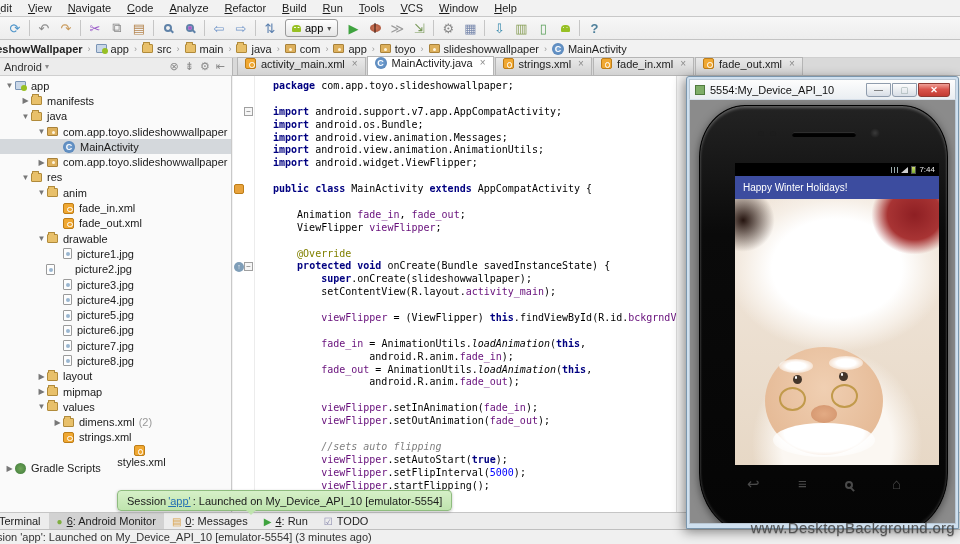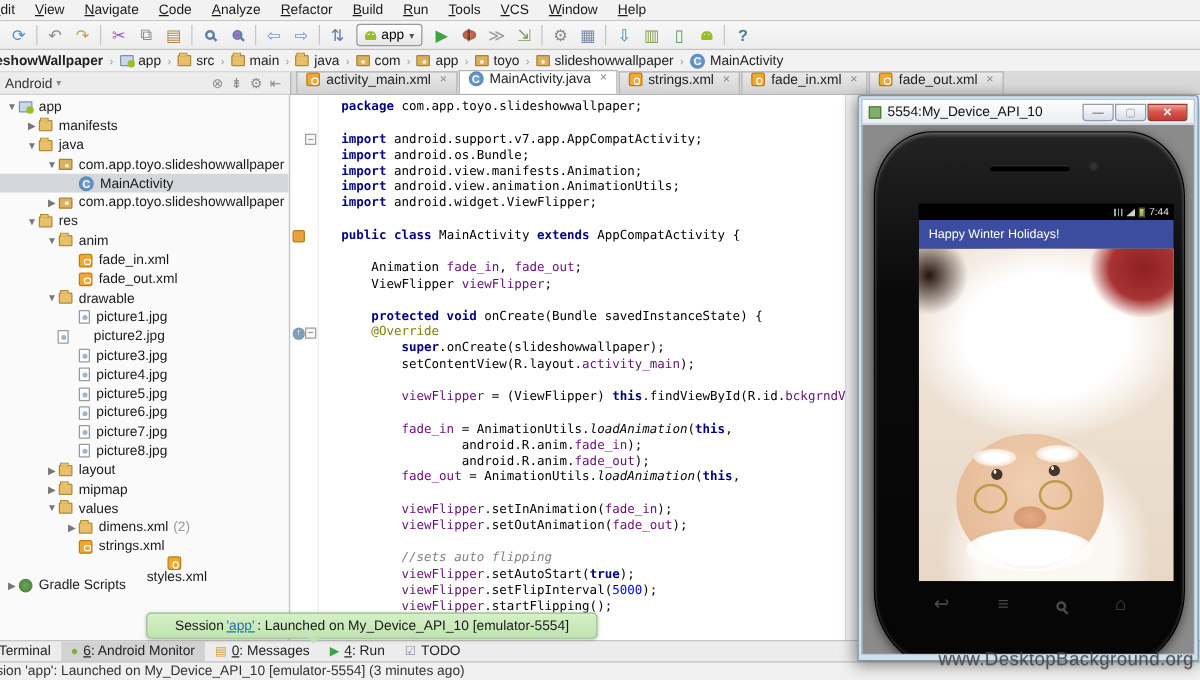--- a/index.html
+++ b/index.html
@@ -71,21 +71,21 @@
   .tk-a { color:#808000; }
   .tk-c { color:#808080; font-style:italic; }
   .tk-n { color:#0000ff; }
   .gmark { position:absolute; }
   .g-fold { width:9px; height:9px; border:1px solid #a0a0a0; background:#f6f6f6; color:#666; font-size:8px; line-height:7px; text-align:center; }
   .g-override { width:10px; height:10px; border-radius:50%; background:#7f9eb8; color:#fff; font-size:7px; line-height:10px; text-align:center; }
   .g-related { width:10px; height:10px; border-radius:2px; background:#e8a33d; border:1px solid #bd7d18; }
   .editor-scroll { position:absolute; left:676px; top:76px; width:11px; height:436px; background:#f4f4f4; border-left:1px solid #dcdcdc; }
 
   
-  .balloon { position:absolute; left:117px; top:490px; height:21px; background:linear-gradient(#d6f0c8,#bfe4ae); border:1px solid #8fbc7f; border-radius:4px; display:flex; align-items:center; padding:0 22px; font-size:11px; color:#1a1a1a; z-index:4; box-shadow:0 1px 3px rgba(0,0,0,.25); }
+  .balloon { position:absolute; left:117px; top:490px; height:21px; background:linear-gradient(#d6f0c8,#bfe4ae); border:1px solid #8fbc7f; border-radius:4px; display:flex; align-items:center; padding:0 9px; font-size:11px; color:#1a1a1a; z-index:4; box-shadow:0 1px 3px rgba(0,0,0,.25); }
   .balloon a { color:#2470b3; text-decoration:underline; margin:0 2px; }
   .balloon::after { content:""; position:absolute; left:128px; bottom:-5px; border-left:5px solid transparent; border-right:5px solid transparent; border-top:5px solid #bfe4ae; }
 
   
   .twbar { position:absolute; left:0; top:512px; width:960px; height:17px; background:#ececec; border-top:1px solid #c5c5c5; display:flex; align-items:center; font-size:11px; color:#222; overflow:hidden; }
   .tw-item { display:flex; align-items:center; gap:4px; padding:0 8px; height:17px; line-height:17px; cursor:default; }
   .tw-item.active { background:#d2d2d2; }
   .tw-glyph { font-size:10px; }
   .statusbar { position:absolute; left:0; top:529px; width:960px; height:15px; background:#f0f0f0; border-top:1px solid #bfbfbf; font-size:11px; color:#333; line-height:14px; overflow:hidden; }
 
@@ -424,40 +424,40 @@
         <span class="gmark g-fold" style="top: 30.8px; left: 11px;">−</span>
         <span class="gmark g-related" style="top: 108.2px; left: 1px;"></span>
         <span class="gmark g-override" style="top: 185.6px; left: 1px;">↑</span>
         <span class="gmark g-fold" style="top: 185.6px; left: 11px;">−</span>
       </div>
     <div class="code">
         <div class="cl"><span class="tk-k">package </span><span class="tk-p">com.app.toyo.slideshowwallpaper;</span></div>
         <div class="cl"> </div>
         <div class="cl"><span class="tk-k">import </span><span class="tk-p">android.support.v7.app.AppCompatActivity;</span></div>
         <div class="cl"><span class="tk-k">import </span><span class="tk-p">android.os.Bundle;</span></div>
-        <div class="cl"><span class="tk-k">import </span><span class="tk-p">android.view.manifests.Animation;</span></div>
+        <div class="cl"><span class="tk-k">import </span><span class="tk-p">android.view.animation.Messages;</span></div>
         <div class="cl"><span class="tk-k">import </span><span class="tk-p">android.view.animation.AnimationUtils;</span></div>
         <div class="cl"><span class="tk-k">import </span><span class="tk-p">android.widget.ViewFlipper;</span></div>
         <div class="cl"> </div>
         <div class="cl"><span class="tk-k">public class </span><span class="tk-p">MainActivity </span><span class="tk-k">extends </span><span class="tk-p">AppCompatActivity {</span></div>
         <div class="cl"> </div>
         <div class="cl"><span class="tk-p">    Animation </span><span class="tk-f">fade_in</span><span class="tk-p">, </span><span class="tk-f">fade_out</span><span class="tk-p">;</span></div>
         <div class="cl"><span class="tk-p">    ViewFlipper </span><span class="tk-f">viewFlipper</span><span class="tk-p">;</span></div>
         <div class="cl"> </div>
+        <div class="cl"><span class="tk-a">    @Override</span></div>
         <div class="cl"><span class="tk-p">    </span><span class="tk-k">protected void </span><span class="tk-p">onCreate(Bundle savedInstanceState) {</span></div>
-        <div class="cl"><span class="tk-a">    @Override</span></div>
         <div class="cl"><span class="tk-p">        </span><span class="tk-k">super</span><span class="tk-p">.onCreate(slideshowwallpaper);</span></div>
         <div class="cl"><span class="tk-p">        setContentView(R.layout.</span><span class="tk-f">activity_main</span><span class="tk-p">);</span></div>
         <div class="cl"> </div>
         <div class="cl"><span class="tk-p">        </span><span class="tk-f">viewFlipper</span><span class="tk-p"> = (ViewFlipper) </span><span class="tk-k">this</span><span class="tk-p">.findViewById(R.id.</span><span class="tk-f">bckgrndViewFlipper1</span><span class="tk-p">);</span></div>
         <div class="cl"> </div>
         <div class="cl"><span class="tk-p">        </span><span class="tk-f">fade_in</span><span class="tk-p"> = AnimationUtils.</span><span class="tk-i">loadAnimation</span><span class="tk-p">(</span><span class="tk-k">this</span><span class="tk-p">,</span></div>
         <div class="cl"><span class="tk-p">                android.R.anim.</span><span class="tk-f">fade_in</span><span class="tk-p">);</span></div>
+        <div class="cl"><span class="tk-p">        </span><span class="tk-f">fade_out</span><span class="tk-p"> = AnimationUtils.</span><span class="tk-i">loadAnimation</span><span class="tk-p">(</span><span class="tk-k">this</span><span class="tk-p">,</span></div>
         <div class="cl"><span class="tk-p">                android.R.anim.</span><span class="tk-f">fade_out</span><span class="tk-p">);</span></div>
-        <div class="cl"><span class="tk-p">        </span><span class="tk-f">fade_out</span><span class="tk-p"> = AnimationUtils.</span><span class="tk-i">loadAnimation</span><span class="tk-p">(</span><span class="tk-k">this</span><span class="tk-p">,</span></div>
         <div class="cl"> </div>
         <div class="cl"><span class="tk-p">        </span><span class="tk-f">viewFlipper</span><span class="tk-p">.setInAnimation(</span><span class="tk-f">fade_in</span><span class="tk-p">);</span></div>
         <div class="cl"><span class="tk-p">        </span><span class="tk-f">viewFlipper</span><span class="tk-p">.setOutAnimation(</span><span class="tk-f">fade_out</span><span class="tk-p">);</span></div>
         <div class="cl"> </div>
         <div class="cl"><span class="tk-c">        //sets auto flipping</span></div>
         <div class="cl"><span class="tk-p">        </span><span class="tk-f">viewFlipper</span><span class="tk-p">.setAutoStart(</span><span class="tk-k">true</span><span class="tk-p">);</span></div>
         <div class="cl"><span class="tk-p">        </span><span class="tk-f">viewFlipper</span><span class="tk-p">.setFlipInterval(</span><span class="tk-n">5000</span><span class="tk-p">);</span></div>
         <div class="cl"><span class="tk-p">        </span><span class="tk-f">viewFlipper</span><span class="tk-p">.startFlipping();</span></div>
       </div>
   </div>

